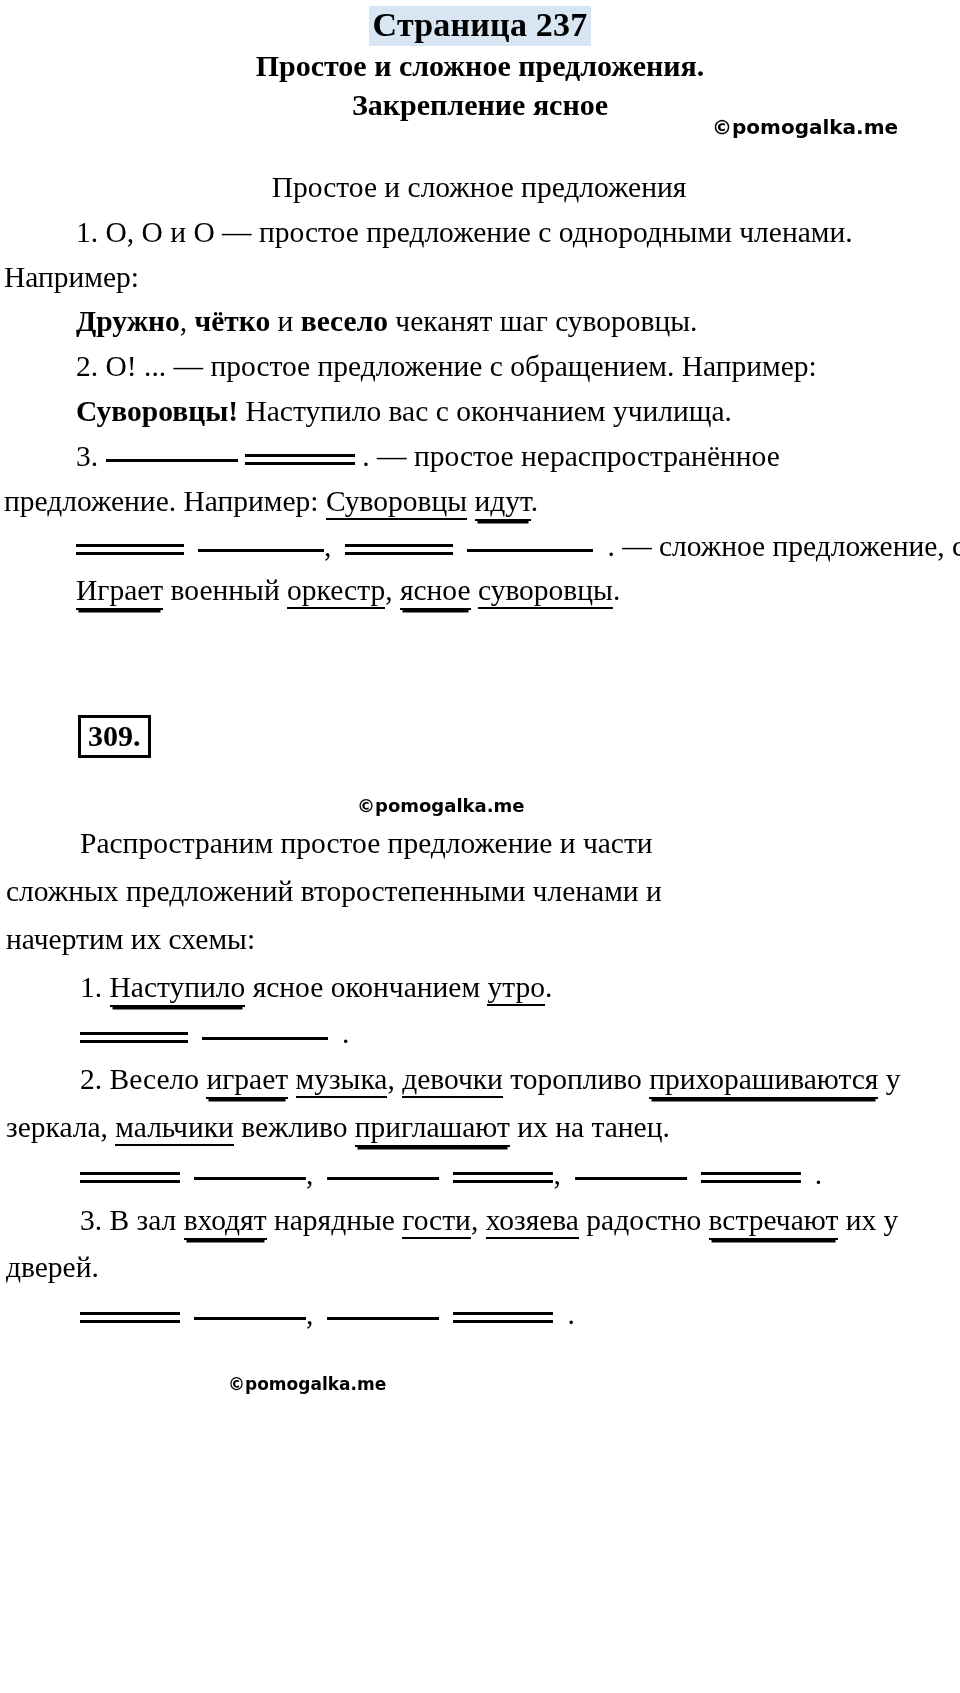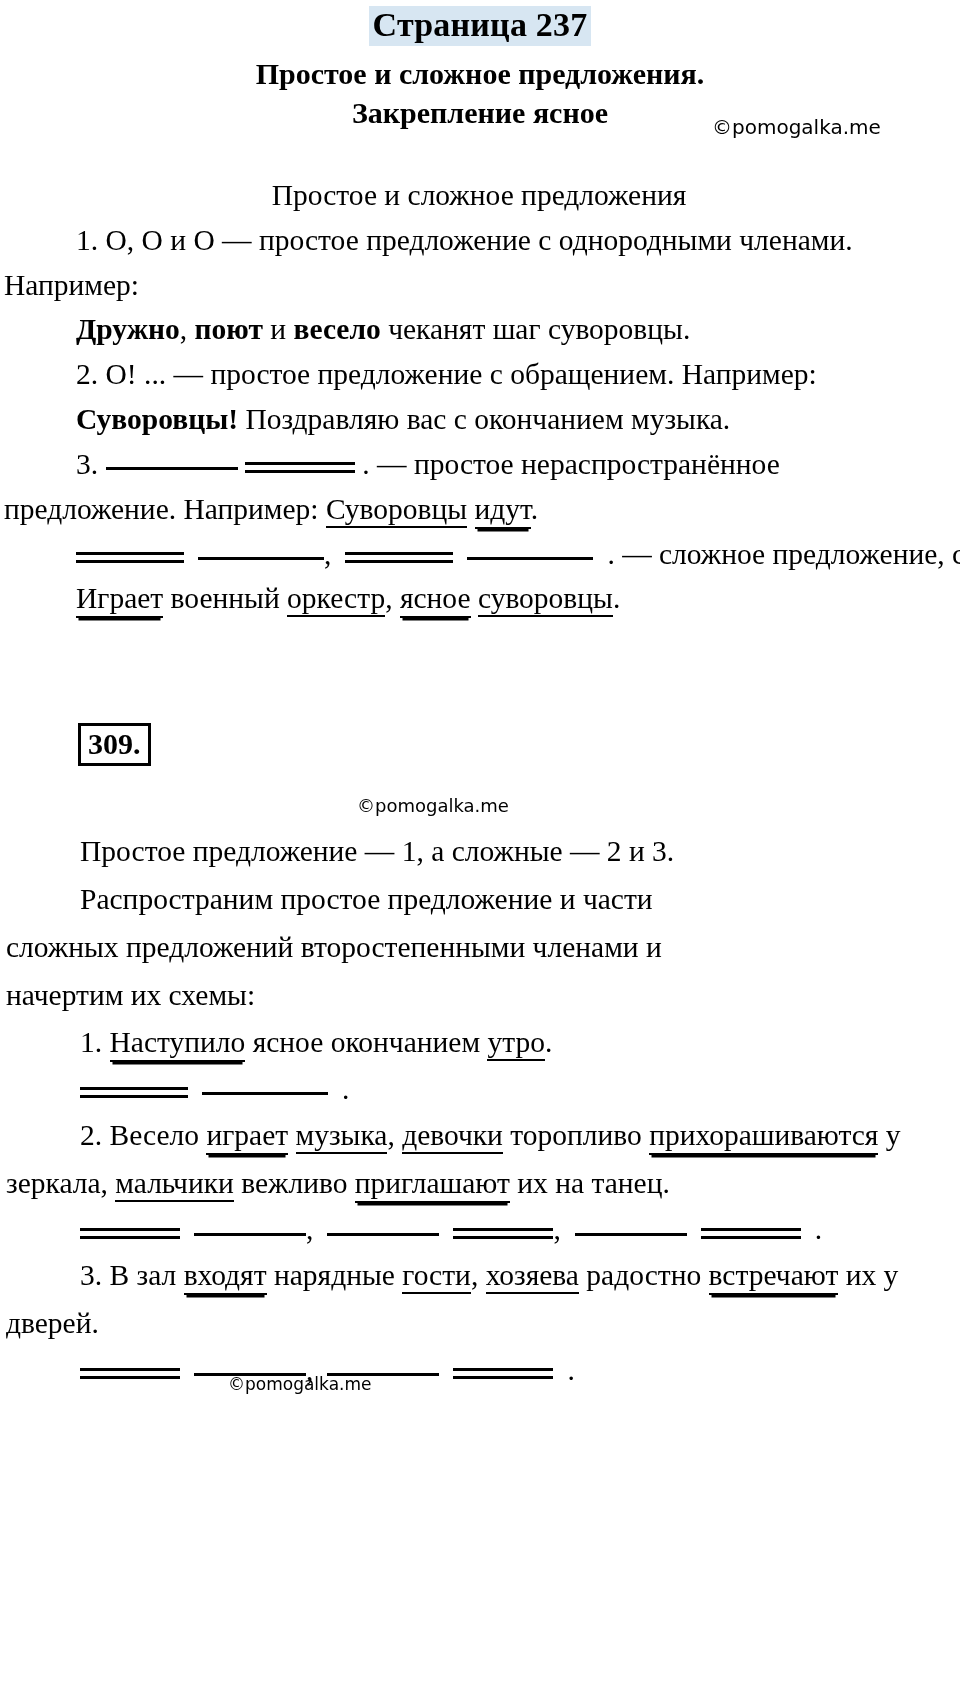--- a/index.html
+++ b/index.html
@@ -36,29 +36,29 @@
     background: #d7e6f2;
     padding: 1px 4px 2px 4px;
     line-height: 1.08;
   }
 
   .subject-title {
     text-align: center;
     font-size: 30px;
     font-weight: bold;
     line-height: 1.32;
-    margin-top: 8px;
+    margin-top: 0;
     padding: 0 60px;
   }
   .subject-title .l2 { display: block; }
 
   
   .watermark {
     font-family: "DejaVu Sans", "Liberation Sans", sans-serif;
-    font-weight: normal;
+    font-weight: bold;
     color: #000000;
     white-space: nowrap;
     position: absolute;
   }
   .wm-top    { font-size: 20px; left: 712px; top: 115px; }
   .wm-mid    { font-size: 18px; left: 357px; top: 795px; }
   .wm-bottom { font-size: 17px; left: 228px; top: 1374px; }
 
   
   .body-block {
@@ -158,29 +158,29 @@
 
   <div class="body-block">
 
     <div class="line center-line">Простое и сложное предложения</div>
 
     <div class="line">
       <span class="indent"></span><span>1. О, О и О — простое предложение с однородными членами. Например:</span>
     </div>
 
     <div class="line">
-      <span class="indent"></span><b>Дружно</b><span>, </span><b>поют</b><span> и </span><b>весело</b><span> чеканят шаг суворовцы.</span>
+      <span class="indent"></span><b>Дружно</b><span>, </span><b>чётко</b><span> и </span><b>весело</b><span> чеканят шаг суворовцы.</span>
     </div>
 
     <div class="line">
       <span class="indent"></span><span>2. О! ... — простое предложение с обращением. Например:</span>
     </div>
 
     <div class="line">
-      <span class="indent"></span><b>Суворовцы!</b><span> Поздравляю вас с окончанием музыка.</span>
+      <span class="indent"></span><b>Суворовцы!</b><span> Наступило вас с окончанием училища.</span>
     </div>
 
     <div class="line">
       <span class="indent"></span><span>3.</span>
       <span class="rule-single" style="width:132px"></span>
       <span class="rule-double" style="width:110px"></span>
       <span>. — простое нераспространённое предложение. Например:</span>
       <span class="subj">Суворовцы</span><span> </span><span class="pred">идут</span><span>.</span>
     </div>
 
@@ -195,23 +195,20 @@
 
   <span class="watermark wm-mid">©pomogalka.me</span>
 
   <div class="ex-box-row">
     <span class="ex-box">309.</span>
   </div>
 
   <div class="answer-block">
 
     <div class="line">
-      <span class="indent-sm"></span><span>Простое предложение — 1, а сложные — 2 и 3.</span>
-    </div>
-    <div class="line">
       <span class="indent-sm"></span><span>Распространим простое предложение и части</span>
     </div>
     <div class="line">сложных предложений второстепенными членами и</div>
     <div class="line">начертим их схемы:</div>
 
     <div class="line">
       <span class="indent-sm"></span><span>1.</span>
       <span class="pred">Наступило</span><span> ясное окончанием </span><span class="subj">утро</span><span>.</span>
     </div>
     <div class="line scheme-line">

